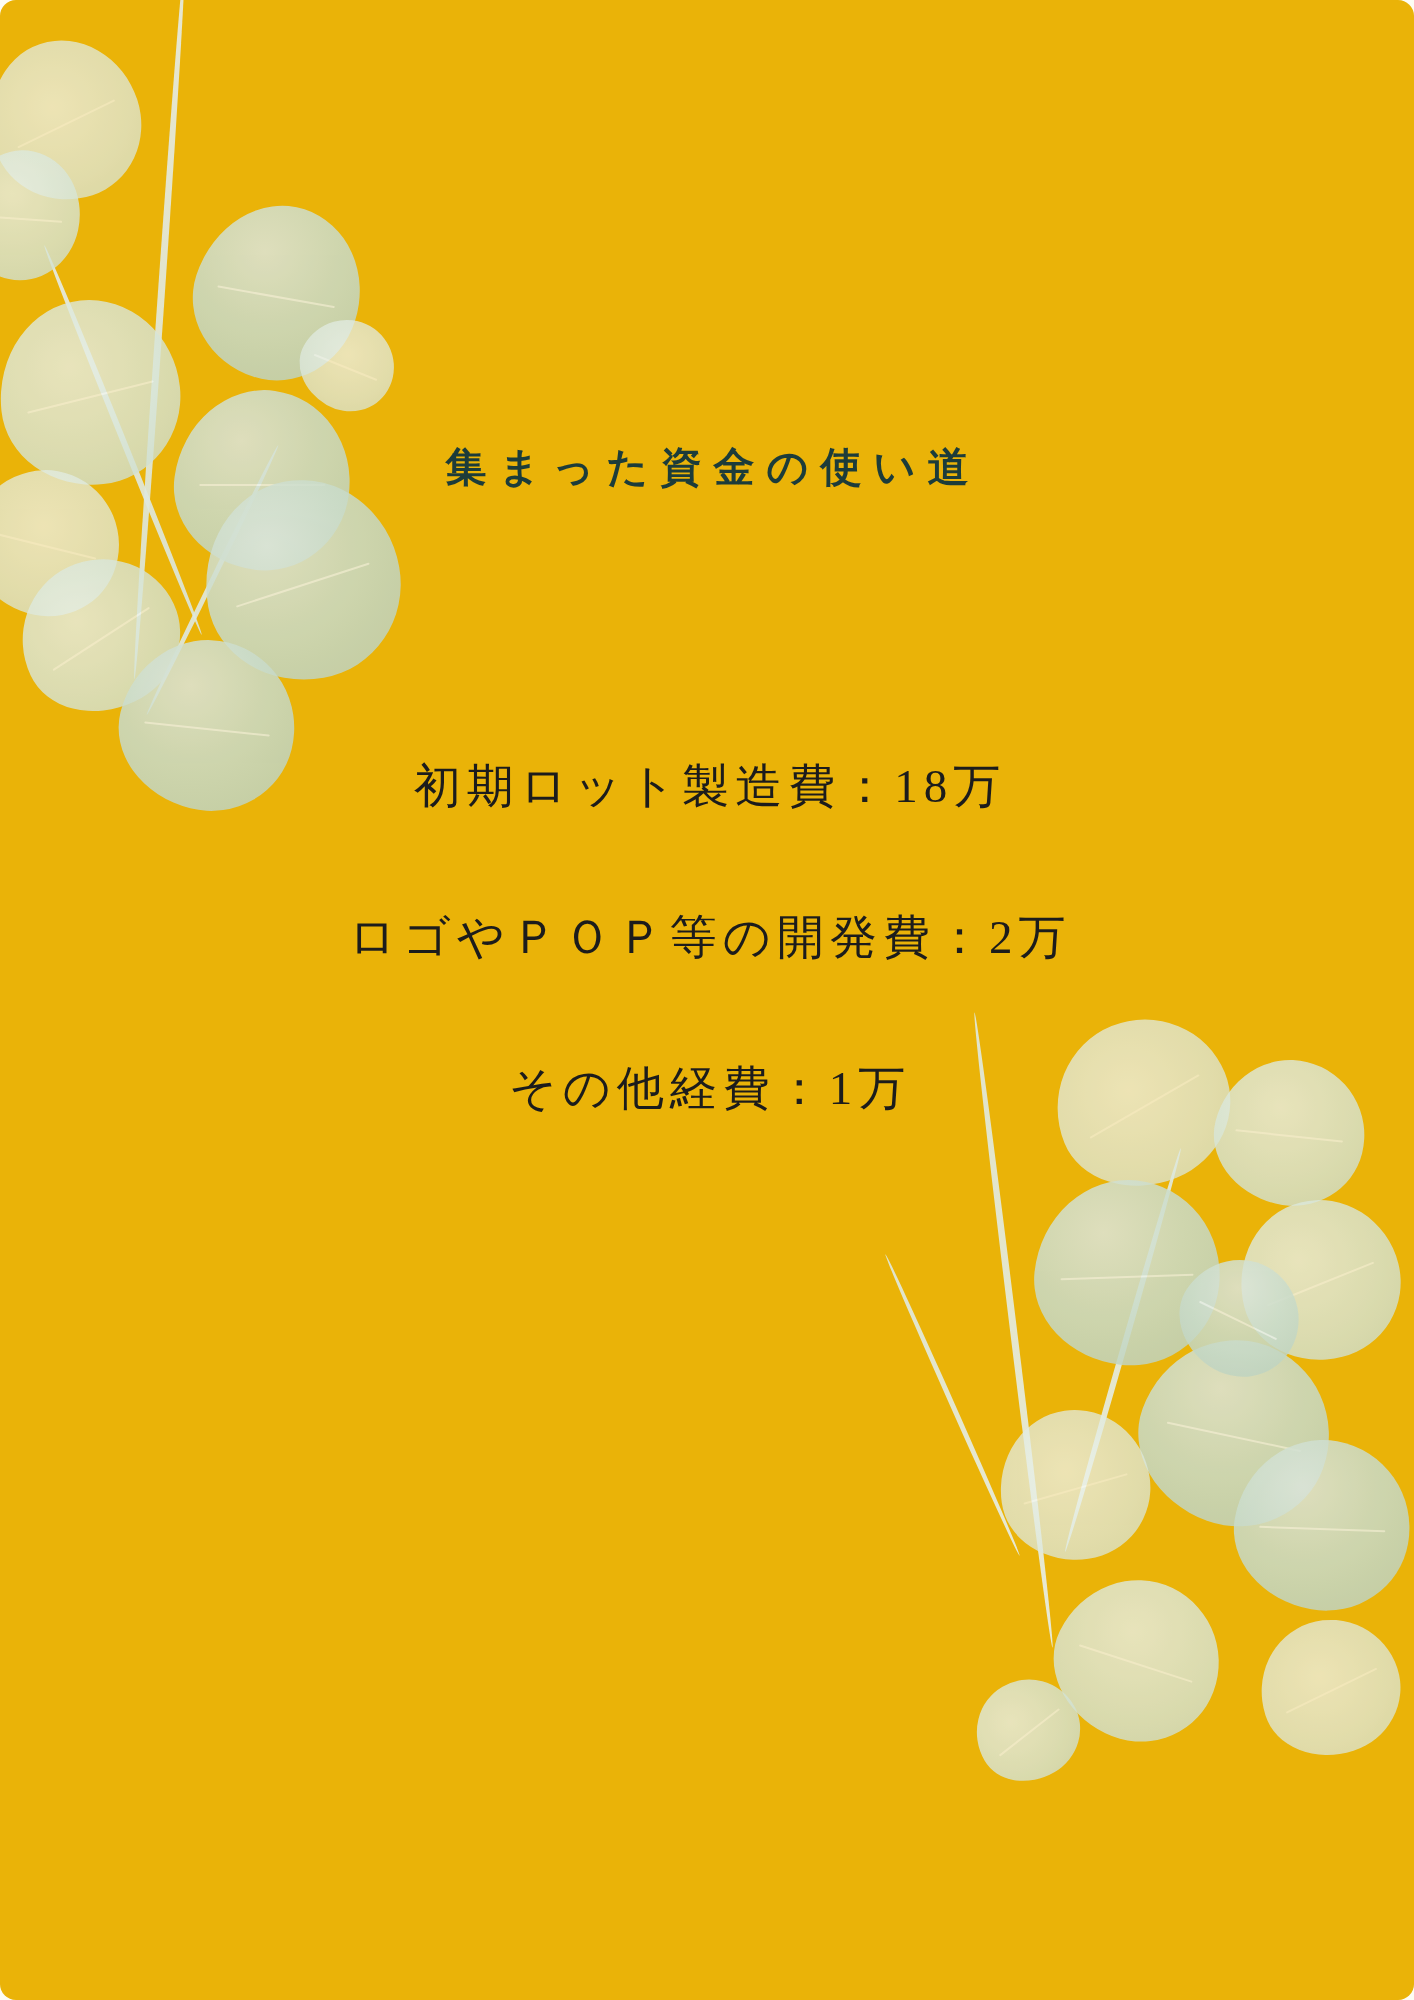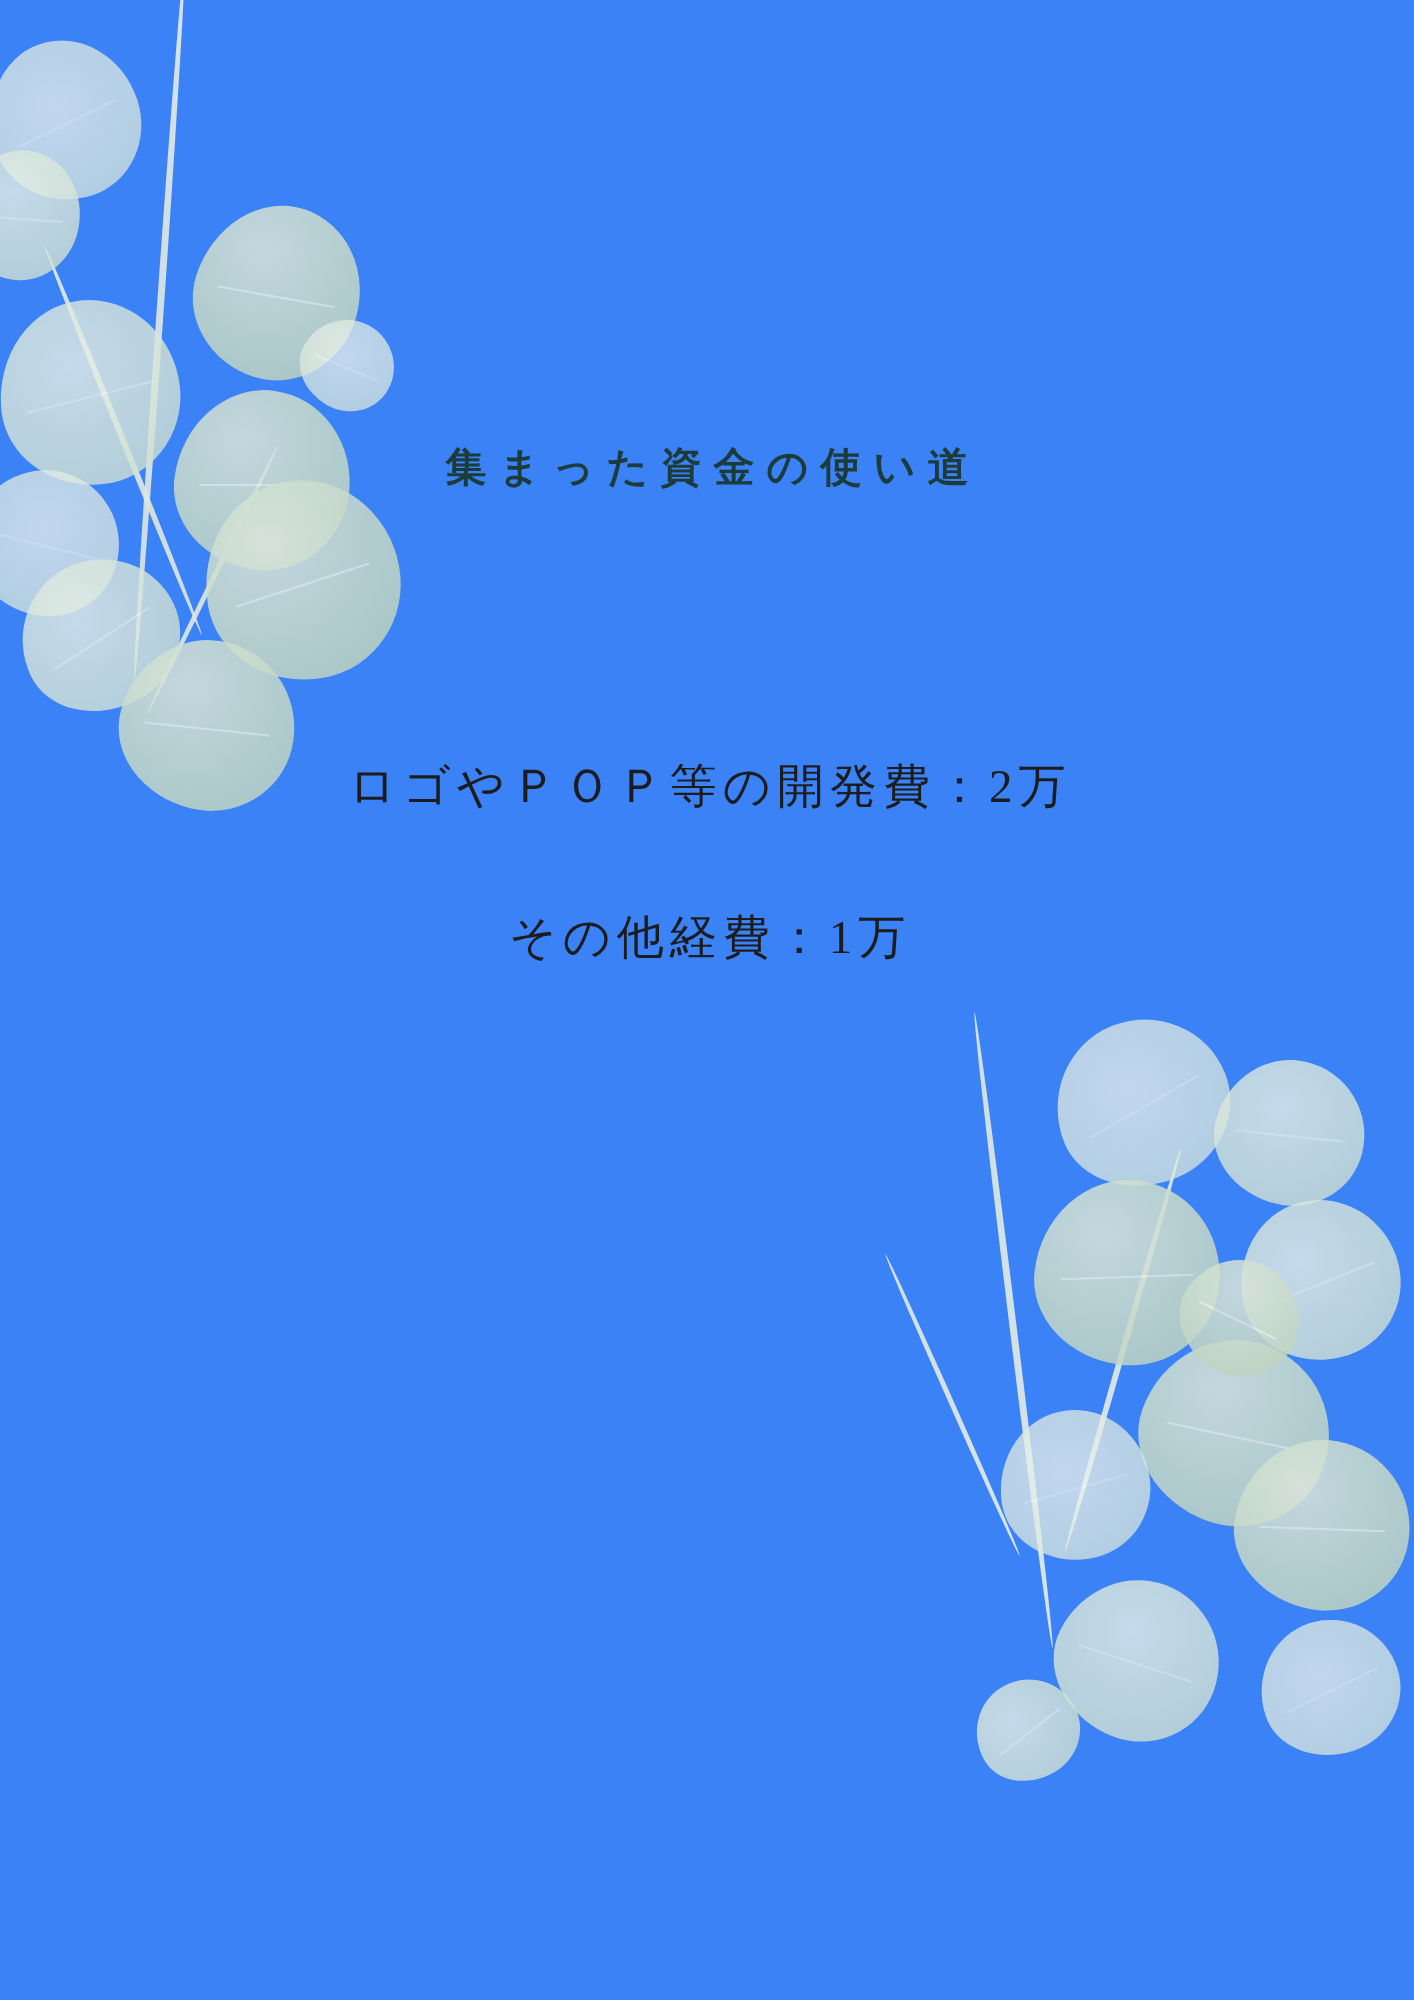--- a/index.html
+++ b/index.html
@@ -11,22 +11,23 @@
     height: 2000px;
     background: #fdfdf5;
     font-family: "Liberation Serif", serif;
     overflow: hidden;
   }
 
   #poster {
     position: relative;
     width: 1414px;
     height: 2000px;
-    background: #3b82f6;
+    background: #eab308;
     overflow: hidden;
+    border-radius: 16px;
   }
 
   
   .deco-layer {
     position: absolute;
     inset: 0;
     pointer-events: none;
   }
 
   .leaf {
@@ -177,18 +178,19 @@
     <div class="leaf pale r8"></div>
     <div class="leaf soft r9"></div>
     <div class="leaf r10"></div>
     <div class="leaf pale r11"></div>
   </div>
 
   <div class="content">
     <div class="poster-title">集まった資金の使い道</div>
 
     <div class="usage-list">
+      <div class="usage-item">初期ロット製造費：18万</div>
       <div class="usage-item">ロゴやＰＯＰ等の開発費：2万</div>
       <div class="usage-item">その他経費：1万</div>
     </div>
   </div>
 
 </div>
 
 </body></html>

